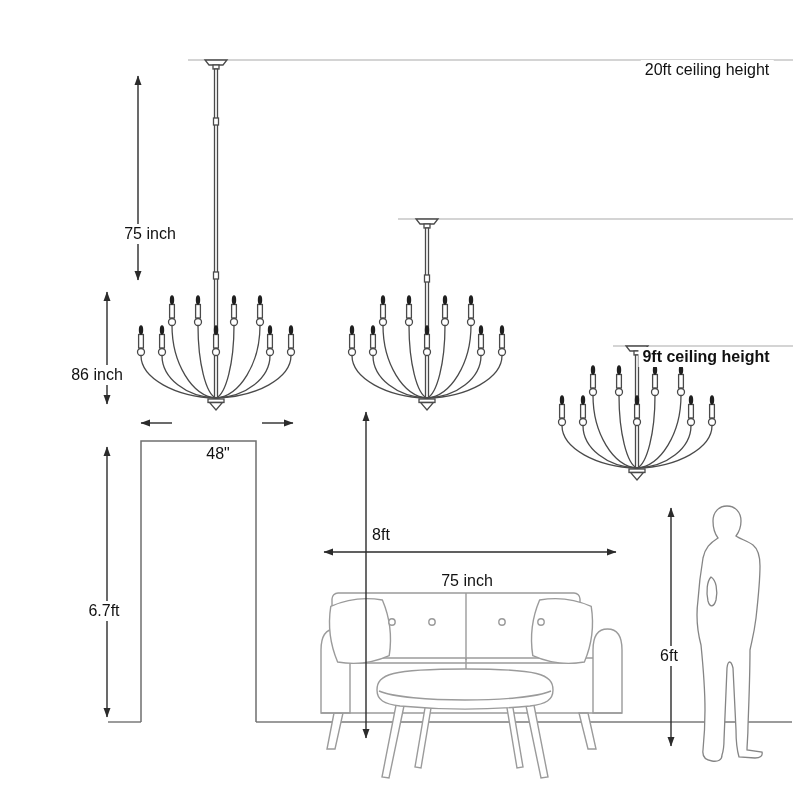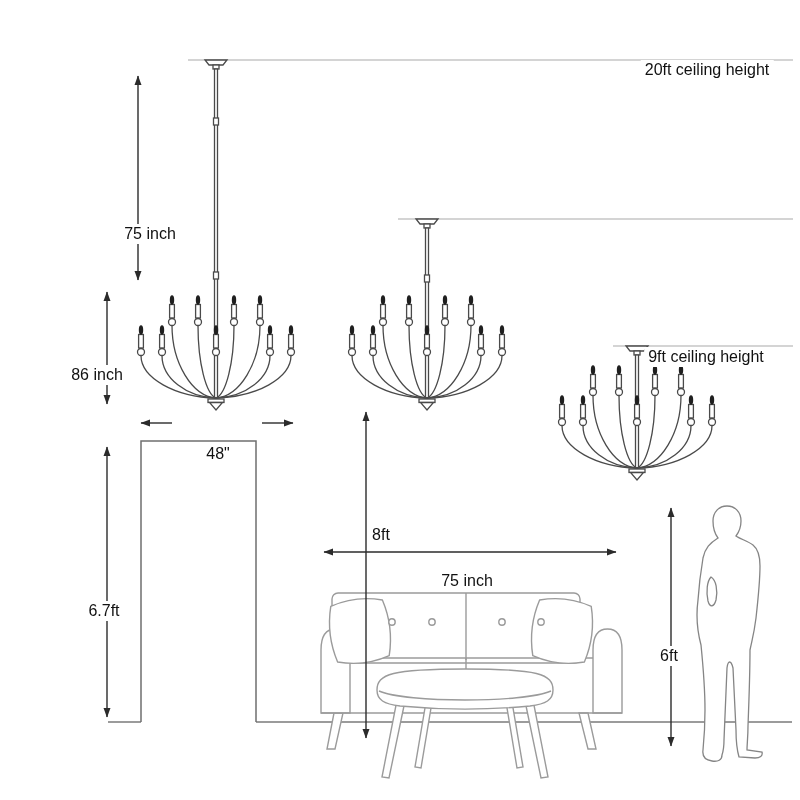--- a/index.html
+++ b/index.html
@@ -145,21 +145,21 @@
       <line x1="172" y1="423" x2="141" y2="423" marker-end="url(#ah)"></line>
       <line x1="262" y1="423" x2="293" y2="423" marker-end="url(#ah)"></line>
       <line x1="107" y1="447" x2="107" y2="717" marker-start="url(#ah)" marker-end="url(#ah)"></line>
       <line x1="366" y1="412" x2="366" y2="738" marker-start="url(#ah)" marker-end="url(#ah)"></line>
       <line x1="324" y1="552" x2="616" y2="552" marker-start="url(#ah)" marker-end="url(#ah)"></line>
       <line x1="671" y1="508" x2="671" y2="746" marker-start="url(#ah)" marker-end="url(#ah)"></line>
     </g>
   </svg>
 
   <div class="lbl" style="left:707px;top:42px;">20ft ceiling height</div>
-  <div class="lbl" style="left:706px;top:329px;">9ft ceiling height</div>
+  <div class="lbl" style="left:706px;top:329px;font-weight:bold;">9ft ceiling height</div>
   <div class="lbl" style="left:150px;top:206px;">75 inch</div>
   <div class="lbl" style="left:97px;top:347px;">86 inch</div>
   <div class="lbl" style="left:218px;top:426px;">48"</div>
   <div class="lbl" style="left:104px;top:583px;">6.7ft</div>
   <div class="lbl" style="left:381px;top:507px;text-align:center;">8ft</div>
   <div class="lbl" style="left:467px;top:553px;">75 inch</div>
   <div class="lbl" style="left:669px;top:628px;">6ft</div>
 
 </div>
 

